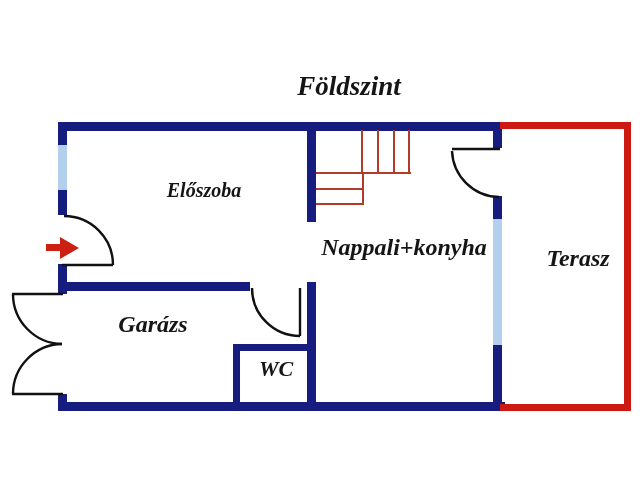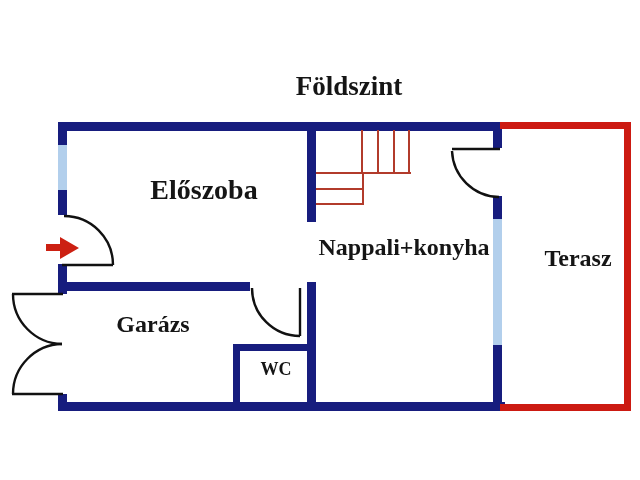--- a/index.html
+++ b/index.html
@@ -13,20 +13,21 @@
   }
   .wall     { position: absolute; background: var(--wall, #171d7e); }
   .window   { position: absolute; background: var(--window, #b2cfec); }
   .terrace  { position: absolute; background: var(--terrace-outline, #cc1a12); }
   .stair    { position: absolute; background: var(--stairs, #b23b2b); }
   .label {
     position: absolute;
     transform: translate(-50%, -50%);
     color: var(--text, #151515);
     font-weight: bold;
+    font-style: italic;
     white-space: nowrap;
     line-height: 1;
   }
   #doors { position: absolute; left: 0; top: 0; }
   .door-line { stroke: var(--door, #111111); stroke-width: 2.4; fill: none; }
   .arrow-shape { fill: var(--entrance-arrow, #cc2012); stroke: none; }
 </style>
 </head>
 <body>
 
@@ -77,19 +78,19 @@
     <path class="door-line" d="M452,151 A48,48 0 0 0 499,197"></path>
 
     <path class="door-line" d="M12,294 L63,294"></path>
     <path class="door-line" d="M13,294 A50,50 0 0 0 62,344"></path>
     <path class="door-line" d="M12,394 L63,394"></path>
     <path class="door-line" d="M13,394 A50,50 0 0 1 62,344"></path>
 
     <polygon class="arrow-shape" points="46,244 60,244 60,237 79,248 60,259 60,251 46,251"></polygon>
   </svg>
 
-  <div class="label" style="left:204px; top:190px; font-size:28px">Előszoba</div>
+  <div class="label" style="left:204px; top:190px; font-size:20px">Előszoba</div>
   <div class="label" style="left:578px; top:258px; font-size:24px">Terasz</div>
   <div class="label" style="left:404px; top:247px; font-size:24px">Nappali+konyha</div>
   <div class="label" style="left:153px; top:324px; font-size:24px">Garázs</div>
-  <div class="label" style="left:276px; top:369px; font-size:18px">WC</div>
+  <div class="label" style="left:276px; top:369px; font-size:22px">WC</div>
 
 </div>
 
 </body></html>

